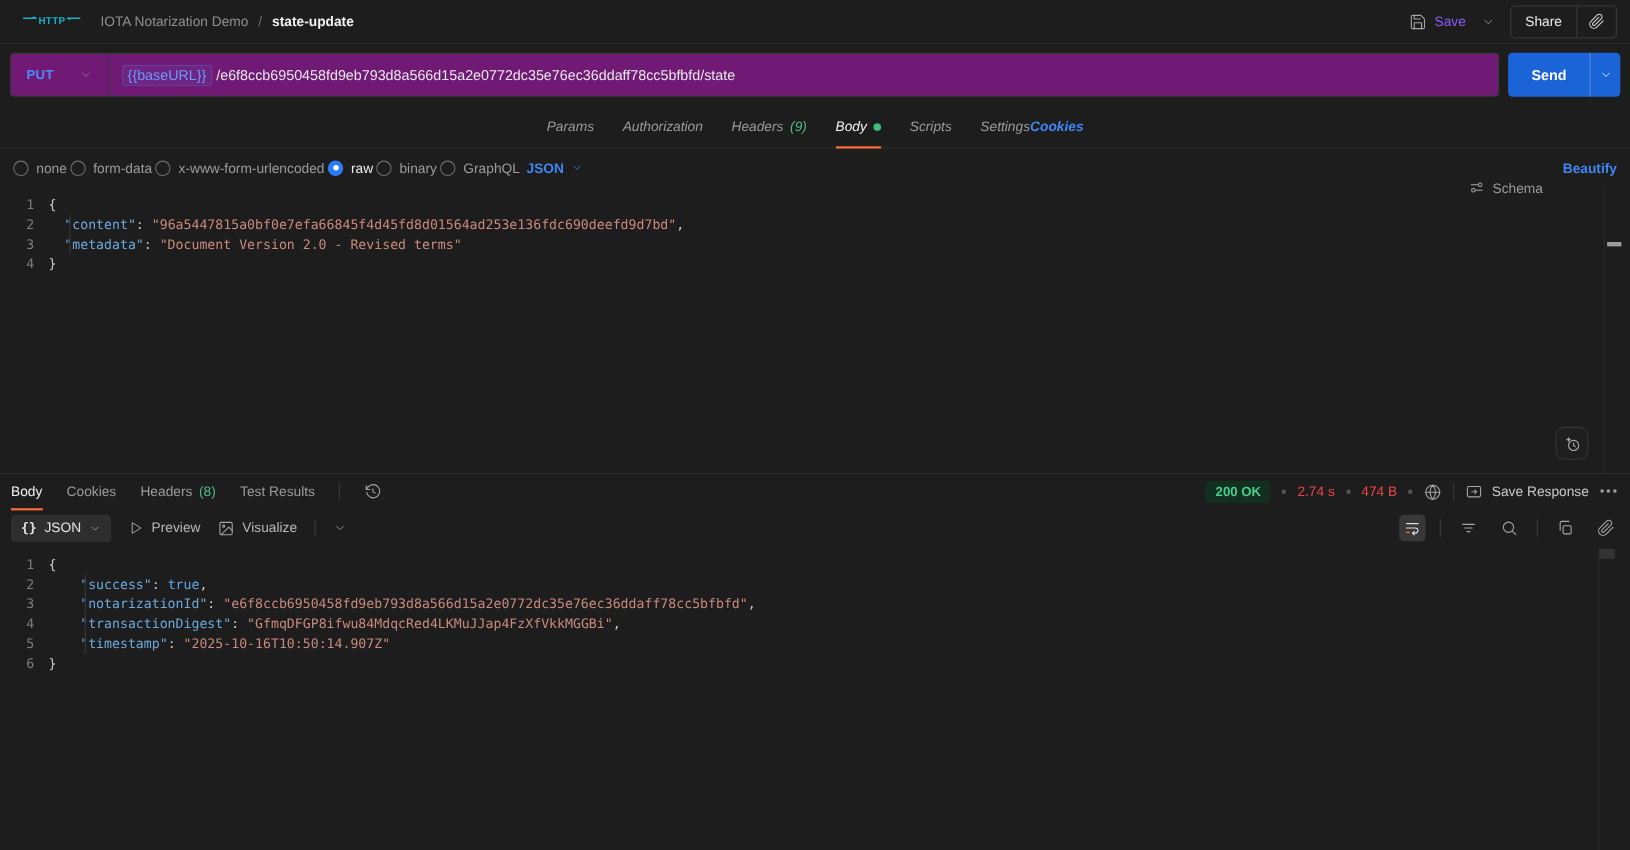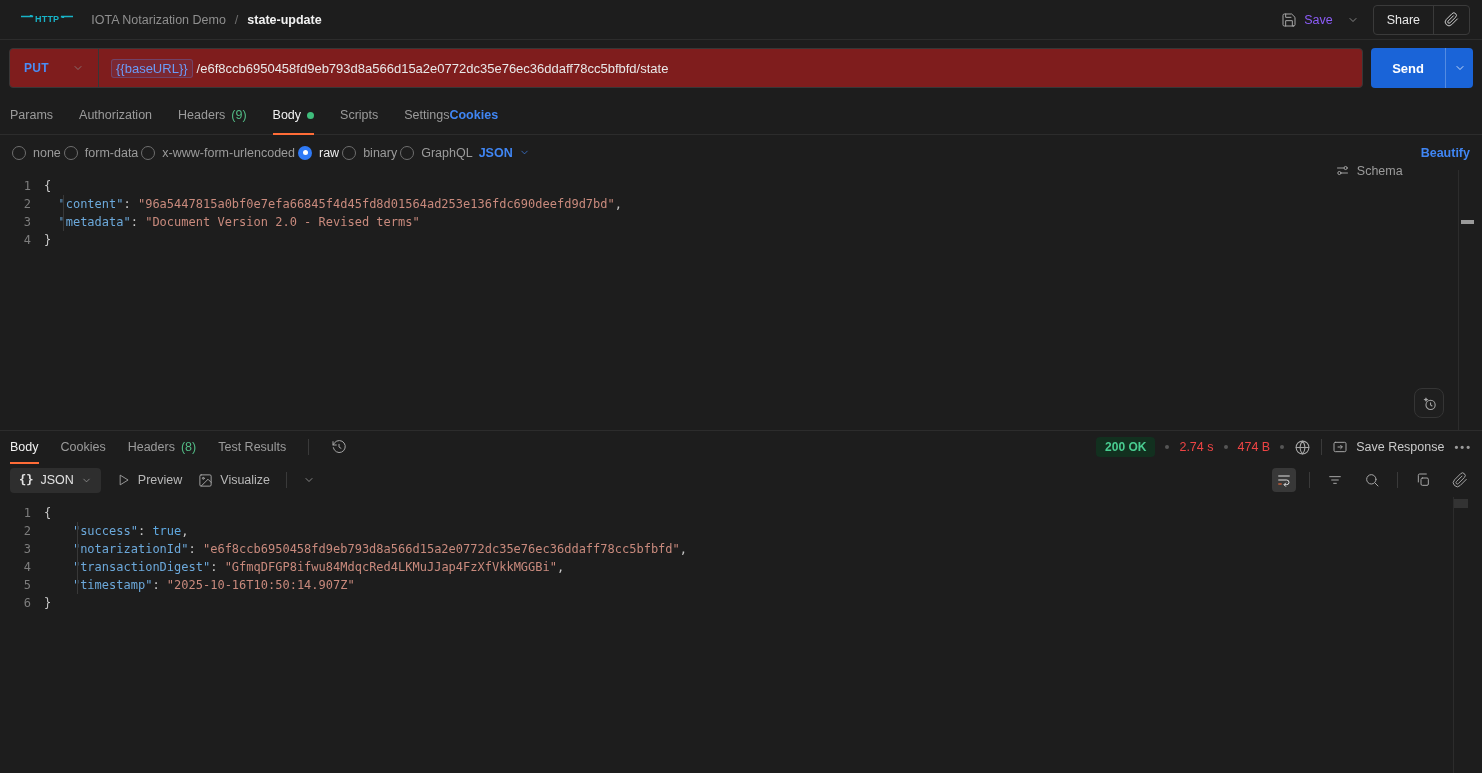--- a/index.html
+++ b/index.html
@@ -25,37 +25,37 @@
   .crumb-request { color:#f2f2f2; font-weight:700; }
   .topbar-right { display:flex; align-items:center; gap:10px; }
   .save-btn { display:flex; align-items:center; gap:7px; color:#8b5cf6; cursor:default; }
   .chev-btn { display:flex; align-items:center; padding:4px; }
   .share-group { display:flex; align-items:center; border:1px solid #3a3a3a; border-radius:4px; height:30px; }
   .share-main { padding:0 13px; color:#e8e8e8; font-weight:400; display:flex; align-items:center; height:100%; }
   .share-link { padding:0 10px; border-left:1px solid #3a3a3a; display:flex; align-items:center; height:100%; }
 
   
   .request-row { height:56px; flex:none; display:flex; align-items:center; padding:0 9px; gap:8px; }
-  .url-box { flex:1; height:40px; background:#7f1d1d; border:1px solid #373737; border-radius:4px;
+  .url-box { flex:1; height:40px; background:#701a75; border:1px solid #373737; border-radius:4px;
     display:flex; align-items:center; }
   .method { width:88px; padding:0 14px; display:flex; align-items:center; justify-content:space-between;
     color:#4a8df6; font-weight:700; font-size:12px; letter-spacing:.3px; height:100%; }
   .url-field { flex:1; border-left:1px solid #373737; height:100%; display:flex; align-items:center;
     padding:0 12px; font-size:13px; gap:4px; white-space:nowrap; overflow:hidden; }
   .url-var { color:#6b9bf8; background:rgba(90,140,245,.10); border:1px solid rgba(90,140,245,.28);
     border-radius:3px; padding:1px 4px; }
   .url-path { color:#e8e8e8; }
   .send-split { height:40px; display:flex; border-radius:4px; overflow:hidden; background:#1a64d8; }
   .send-main { padding:0 21px; display:flex; align-items:center; color:#fff; font-weight:600; font-size:13px; }
   .send-caret { width:28px; display:flex; align-items:center; justify-content:center; border-left:1px solid rgba(255,255,255,.25); }
   .send-caret svg, .share-main svg { stroke:#fff; }
 
   
-  .req-tabs { height:39px; flex:none; display:flex; align-items:center; justify-content:flex-start;
-    padding:0 10px; border-bottom:1px solid #2c2c2c; }
+  .req-tabs { height:39px; flex:none; display:flex; align-items:center; justify-content:center;
+    padding:0 10px; border-bottom:1px solid #2c2c2c;font-style:italic; }
   .tabs { display:flex; align-items:center; gap:26px; height:100%; }
   .tab { color:#9b9b9b; height:100%; display:flex; align-items:center; gap:6px; position:relative; cursor:default; }
   .tab.active { color:#f2f2f2; }
   .tab.active::after { content:""; position:absolute; left:0; right:0; bottom:-1px; height:2px; background:#ff6c37; }
   .count-green { color:#52ba85; }
   .mod-dot { width:7px; height:7px; border-radius:50%; background:#3fbd7c; }
   .link-blue { color:#4086f4; font-weight:600; }
 
   
   .bodytype-row { height:35px; flex:none; display:flex; align-items:center; justify-content:space-between; padding:0 12px; }

